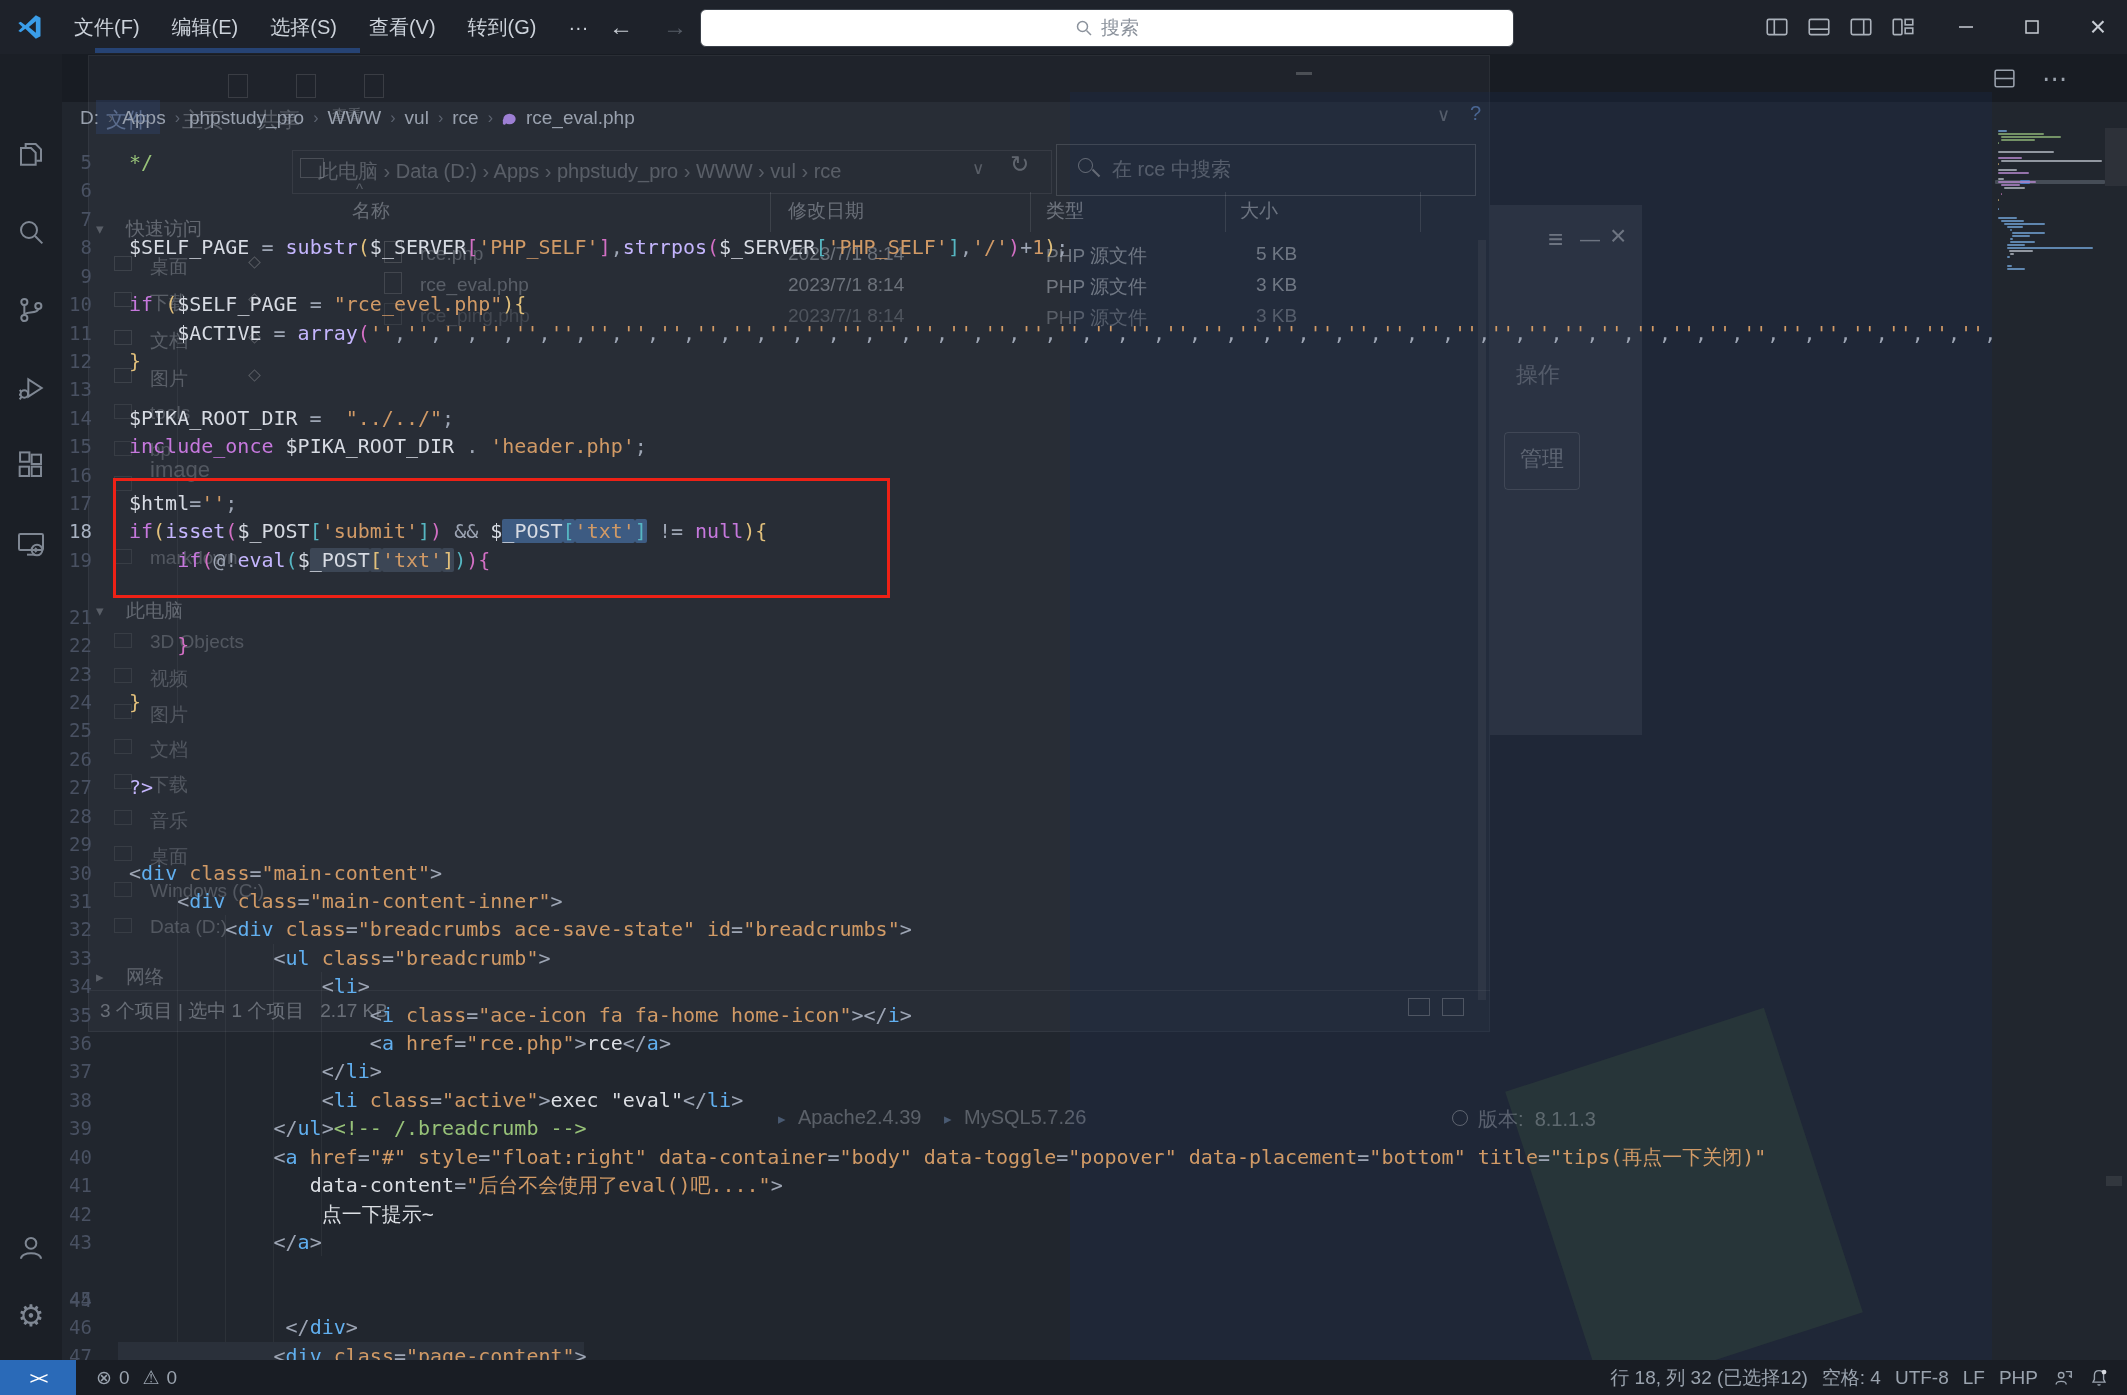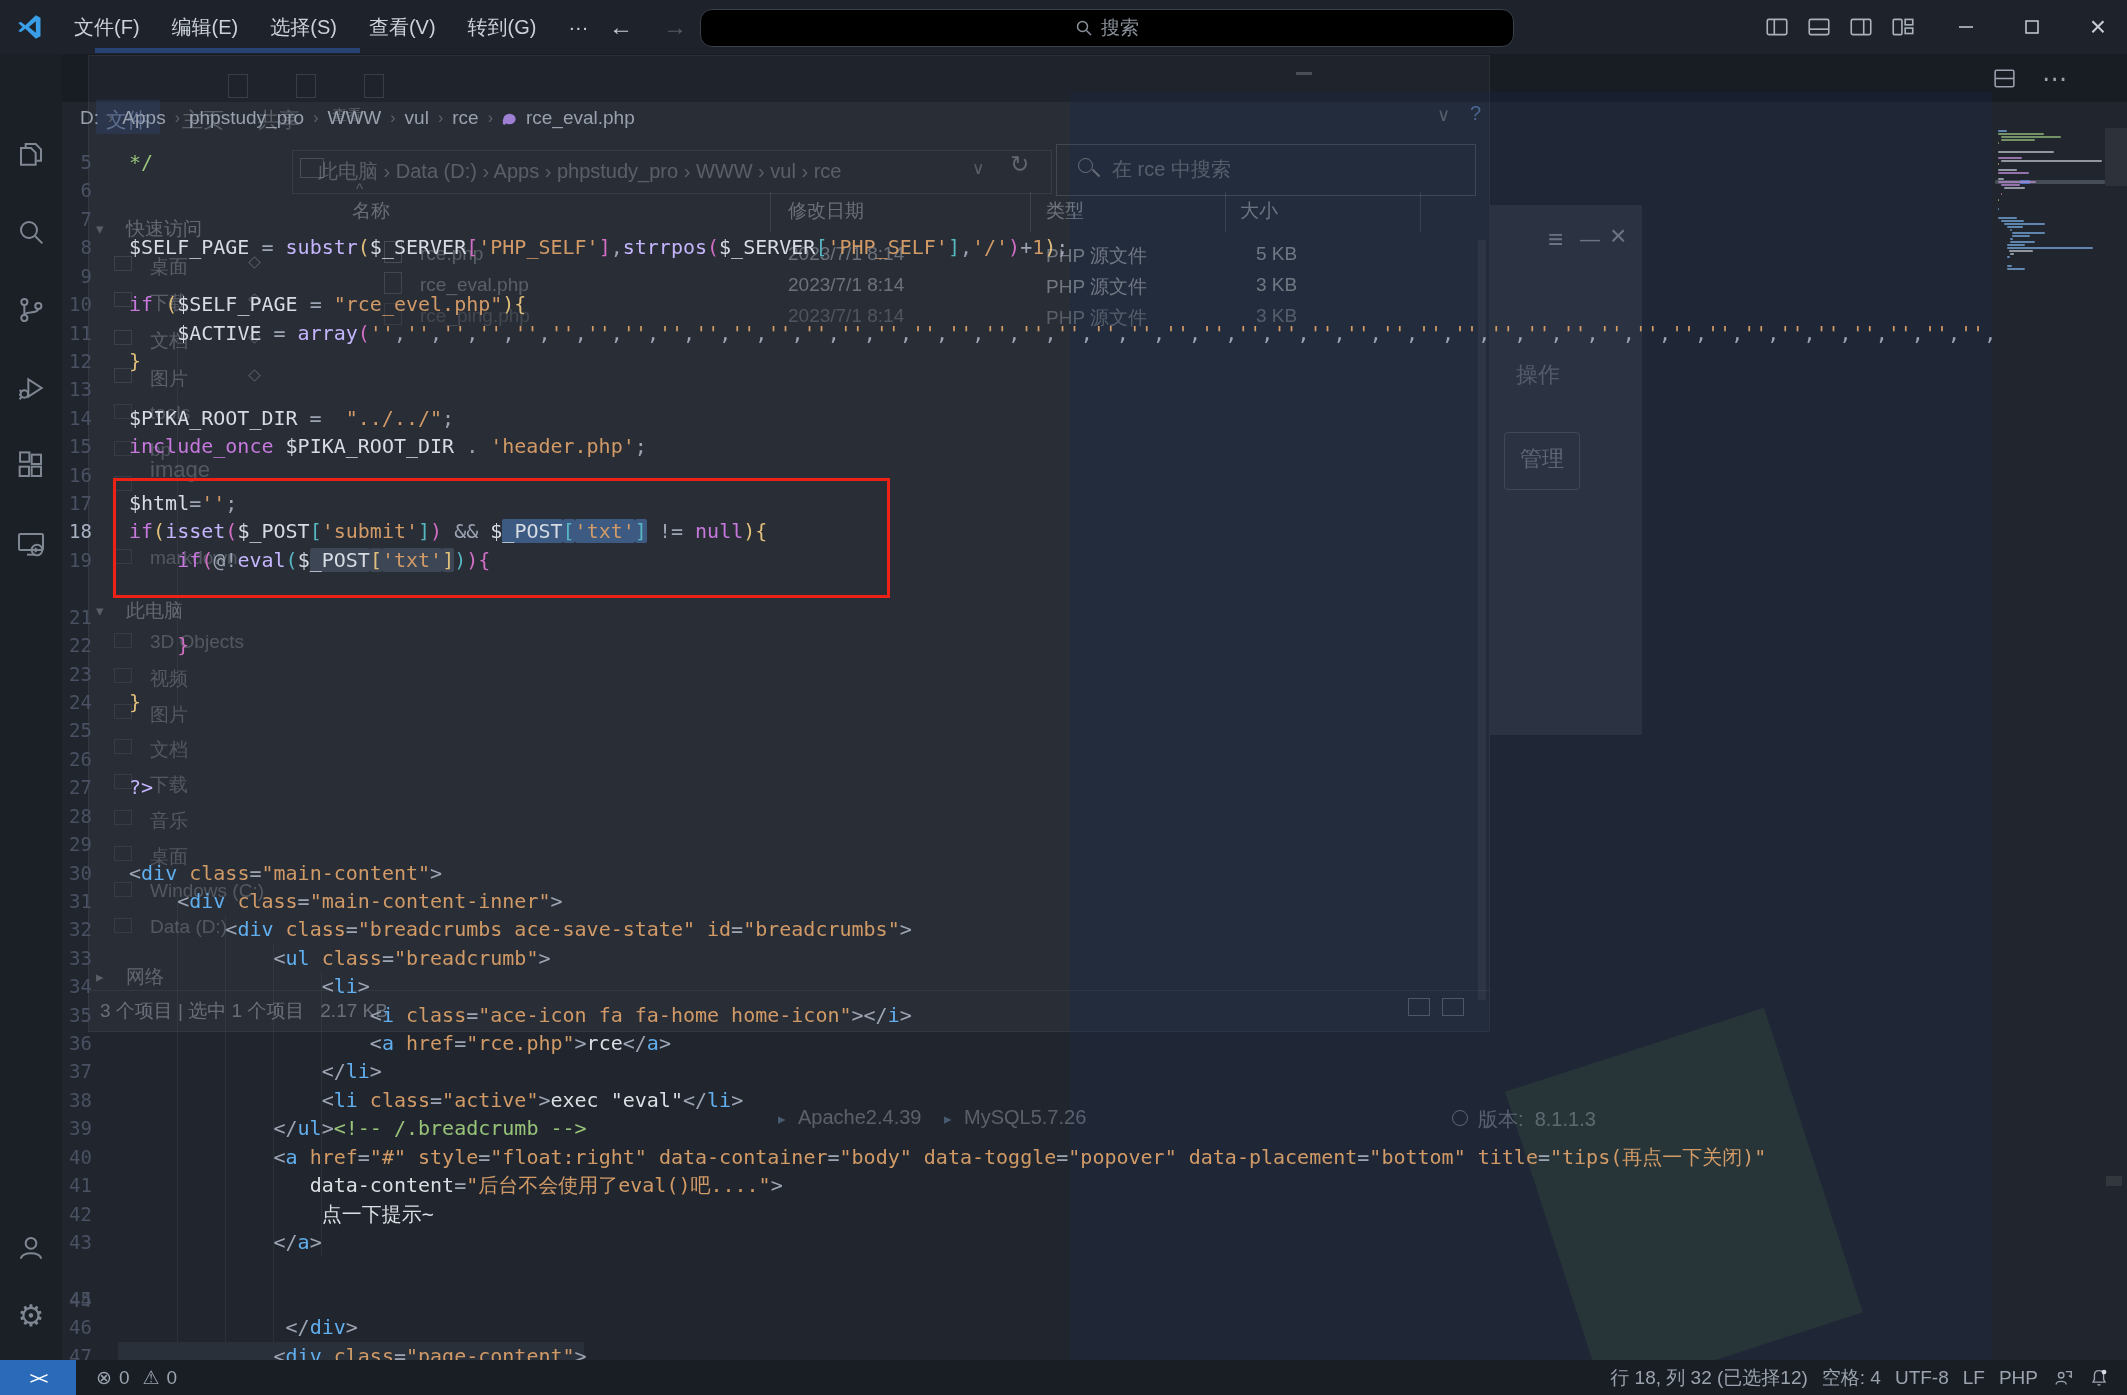--- a/index.html
+++ b/index.html
@@ -10,22 +10,22 @@
   
   #ghostlayer{position:absolute;inset:0;z-index:3;pointer-events:none;}
   #ghostlayer span{position:absolute;white-space:pre;color:#c9cfd8;}
   #ghostlayer .grect{position:absolute;box-sizing:border-box;}
   
   .fg{position:absolute;z-index:5;}
   
   #menubar{left:58px;top:0;height:54px;display:flex;align-items:center;}
   .menu-item{padding:0 16px;font-size:20px;color:#ccd2da;line-height:54px;cursor:default;}
   .navarrow{font-size:24px;line-height:54px;width:46px;text-align:center;}
-  #searchbox{left:700px;top:9px;width:812px;height:36px;background:#000000;border:1px solid #3a4049;
-             border-radius:12px;display:flex;align-items:center;justify-content:center;gap:8px;}
+  #searchbox{left:700px;top:9px;width:812px;height:36px;background:#ffffff;border:1px solid #3a4049;
+             border-radius:6px;display:flex;align-items:center;justify-content:center;gap:8px;}
   #searchbox .ph{font-size:19px;color:#8b929c;}
   .layout-icons{left:1764px;top:0;height:54px;display:flex;align-items:center;gap:16px;}
   .winbtn{width:56px;height:54px;display:flex;align-items:center;justify-content:center;color:#c8cdd4;}
   
   #tab-active{left:74px;top:54px;width:190px;height:48px;background:#21262e;display:flex;align-items:center;
               padding:0 10px 0 14px;box-sizing:border-box;gap:9px;z-index:5;}
   #tab-active .tlabel{font-size:20px;color:#e2e7ee;}
   #tab-active .tclose{margin-left:auto;font-size:21px;color:#9aa2ad;}
   
   #crumbs{left:80px;top:102px;height:32px;display:flex;align-items:center;gap:9px;font-size:19px;color:#99a1ae;}

